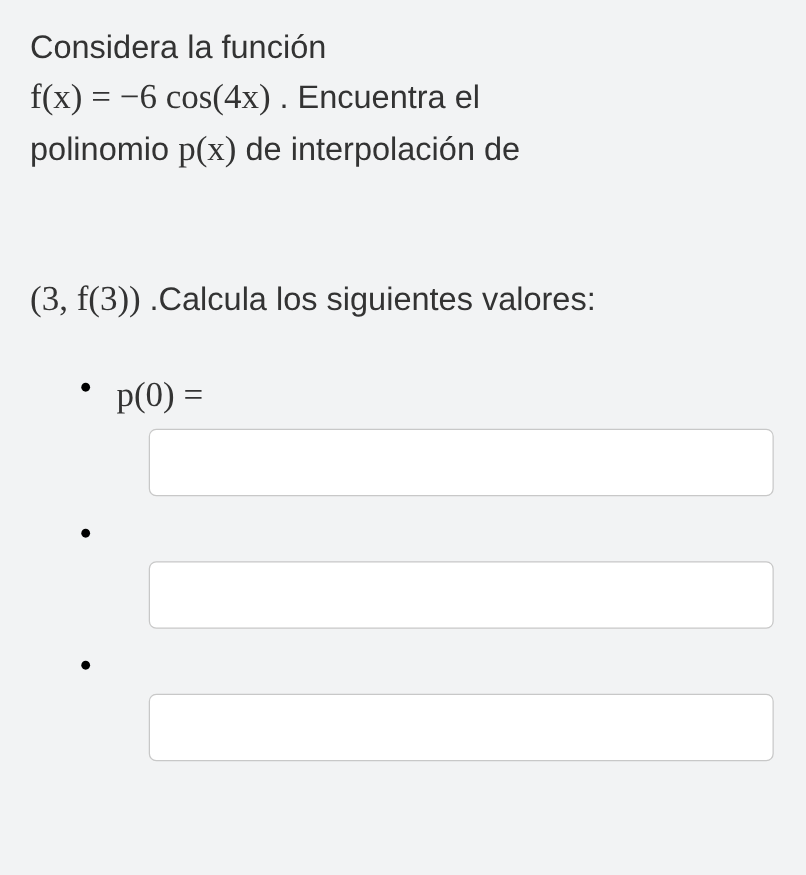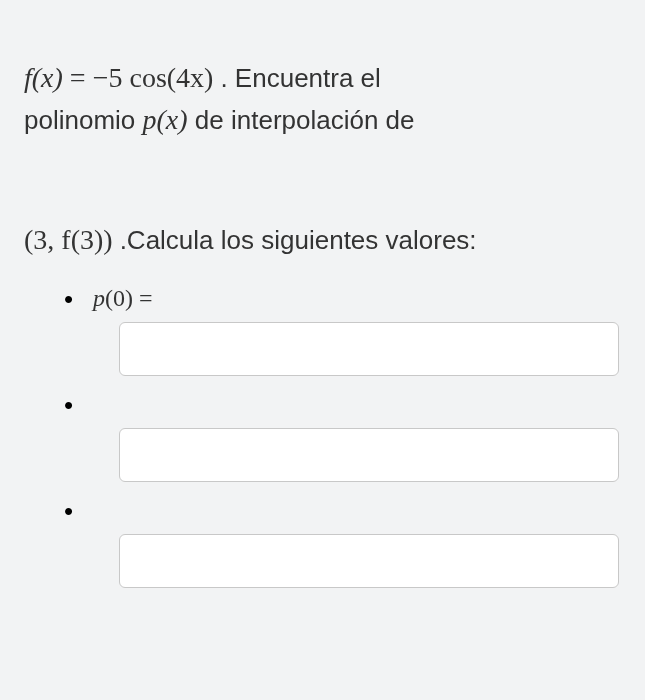--- a/index.html
+++ b/index.html
@@ -19,21 +19,20 @@
       font-size: 26px;
       line-height: 1.5;
       color: #333;
       margin-bottom: 24px;
     }
     .math {
       font-family: "Times New Roman", Times, serif;
       font-size: 28px;
     }
     .math-i {
-      font-style: italic;
     }
     .question-list {
       list-style: none;
       padding-left: 40px;
     }
     .question-item {
       margin-bottom: 16px;
     }
     .question-row {
       display: flex;
@@ -41,48 +40,49 @@
       gap: 12px;
     }
     .bullet {
       font-size: 26px;
       color: #000;
       margin-right: 8px;
       line-height: 1;
     }
     .question-label {
       font-family: "Times New Roman", Times, serif;
-      font-size: 24px;
+      font-size: 28px;
       color: #333;
+      margin-top: 16px;
     }
     .answer-input {
       display: block;
       width: 500px;
       height: 54px;
       margin-top: 10px;
       margin-left: 55px;
       padding: 8px 12px;
       font-size: 20px;
       border: 1px solid #c8c8c8;
       border-radius: 6px;
       background: #fff;
       outline: none;
     }
   </style>
 </head>
 <body>
 
 <div class="problem-text">
-  <br>
+  <span>Considera la función</span><br>
   <span class="math">
     <span class="math-i">f(x)</span>
     <span> </span>
     <span>=</span>
     <span> </span>
-    <span>−5 cos(4x)</span>
+    <span>−6 cos(4x)</span>
   </span><span>. Encuentra el</span><br>
   <span>polinomio </span><span class="math math-i">p(x)</span><span> de interpolación de</span><br>
   <br>
   <br>
   <span class="math">
     <span>(3, f(3))</span>
   </span><span>.Calcula los siguientes valores:</span>
 </div>
 
 <ul class="question-list">

